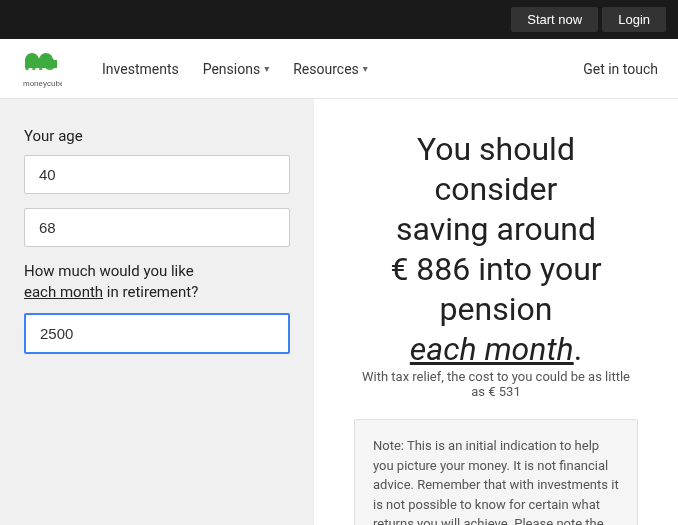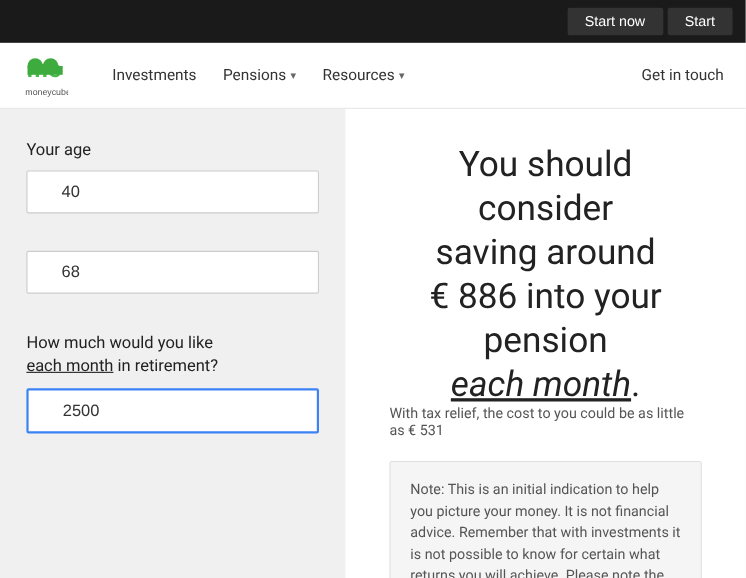--- a/index.html
+++ b/index.html
@@ -95,28 +95,28 @@
       color: #222;
       margin-bottom: 10px;
       font-weight: 400;
     }
     .field-label-underline {
       text-decoration: underline;
       cursor: pointer;
     }
     .text-input {
       width: 100%;
-      padding: 10px 31px;
+      padding: 10px 14px;
       font-size: 15px;
       border: 1px solid #ccc;
       background: #fff;
       border-radius: 2px;
       outline: none;
       color: #333;
-      margin-bottom: 30px;
+      margin-bottom: 10px;
     }
     .text-input.highlighted {
       border: 2px solid #3b82f6;
     }
     .field-group {
       margin-bottom: 4px;
     }
     .field-group-label {
       font-size: 15px;
       color: #222;
@@ -140,38 +140,39 @@
       line-height: 1.25;
       text-align: center;
     }
     .each-month-underline {
       text-decoration: underline;
       font-style: italic;
     }
     .tax-relief-text {
       font-size: 13px;
       color: #555;
+      text-align: center;
       margin-bottom: 20px;
     }
     .note-box {
       background: #f5f5f5;
       border: 1px solid #e0e0e0;
       padding: 16px 18px;
       font-size: 13px;
       color: #555;
       line-height: 1.5;
       border-radius: 2px;
     }
   </style>
 </head>
 <body>
 
 <div class="topbar">
   <button class="topbar-btn">Start now</button>
-  <button class="topbar-btn">Start</button>
+  <button class="topbar-btn">Login</button>
 </div>
 
 <nav class="navbar">
   <a class="logo" href="#">
     <svg class="logo-icon" viewBox="0 0 42 42">
 
       <rect width="42" height="42" fill="white" rx="4"></rect>
       <text x="4" y="22" font-size="22" fill="#4ab84a" font-weight="bold" font-family="sans-serif">mc</text>
 
       <ellipse cx="12" cy="12" rx="7" ry="7" fill="#3dab3d"></ellipse>

